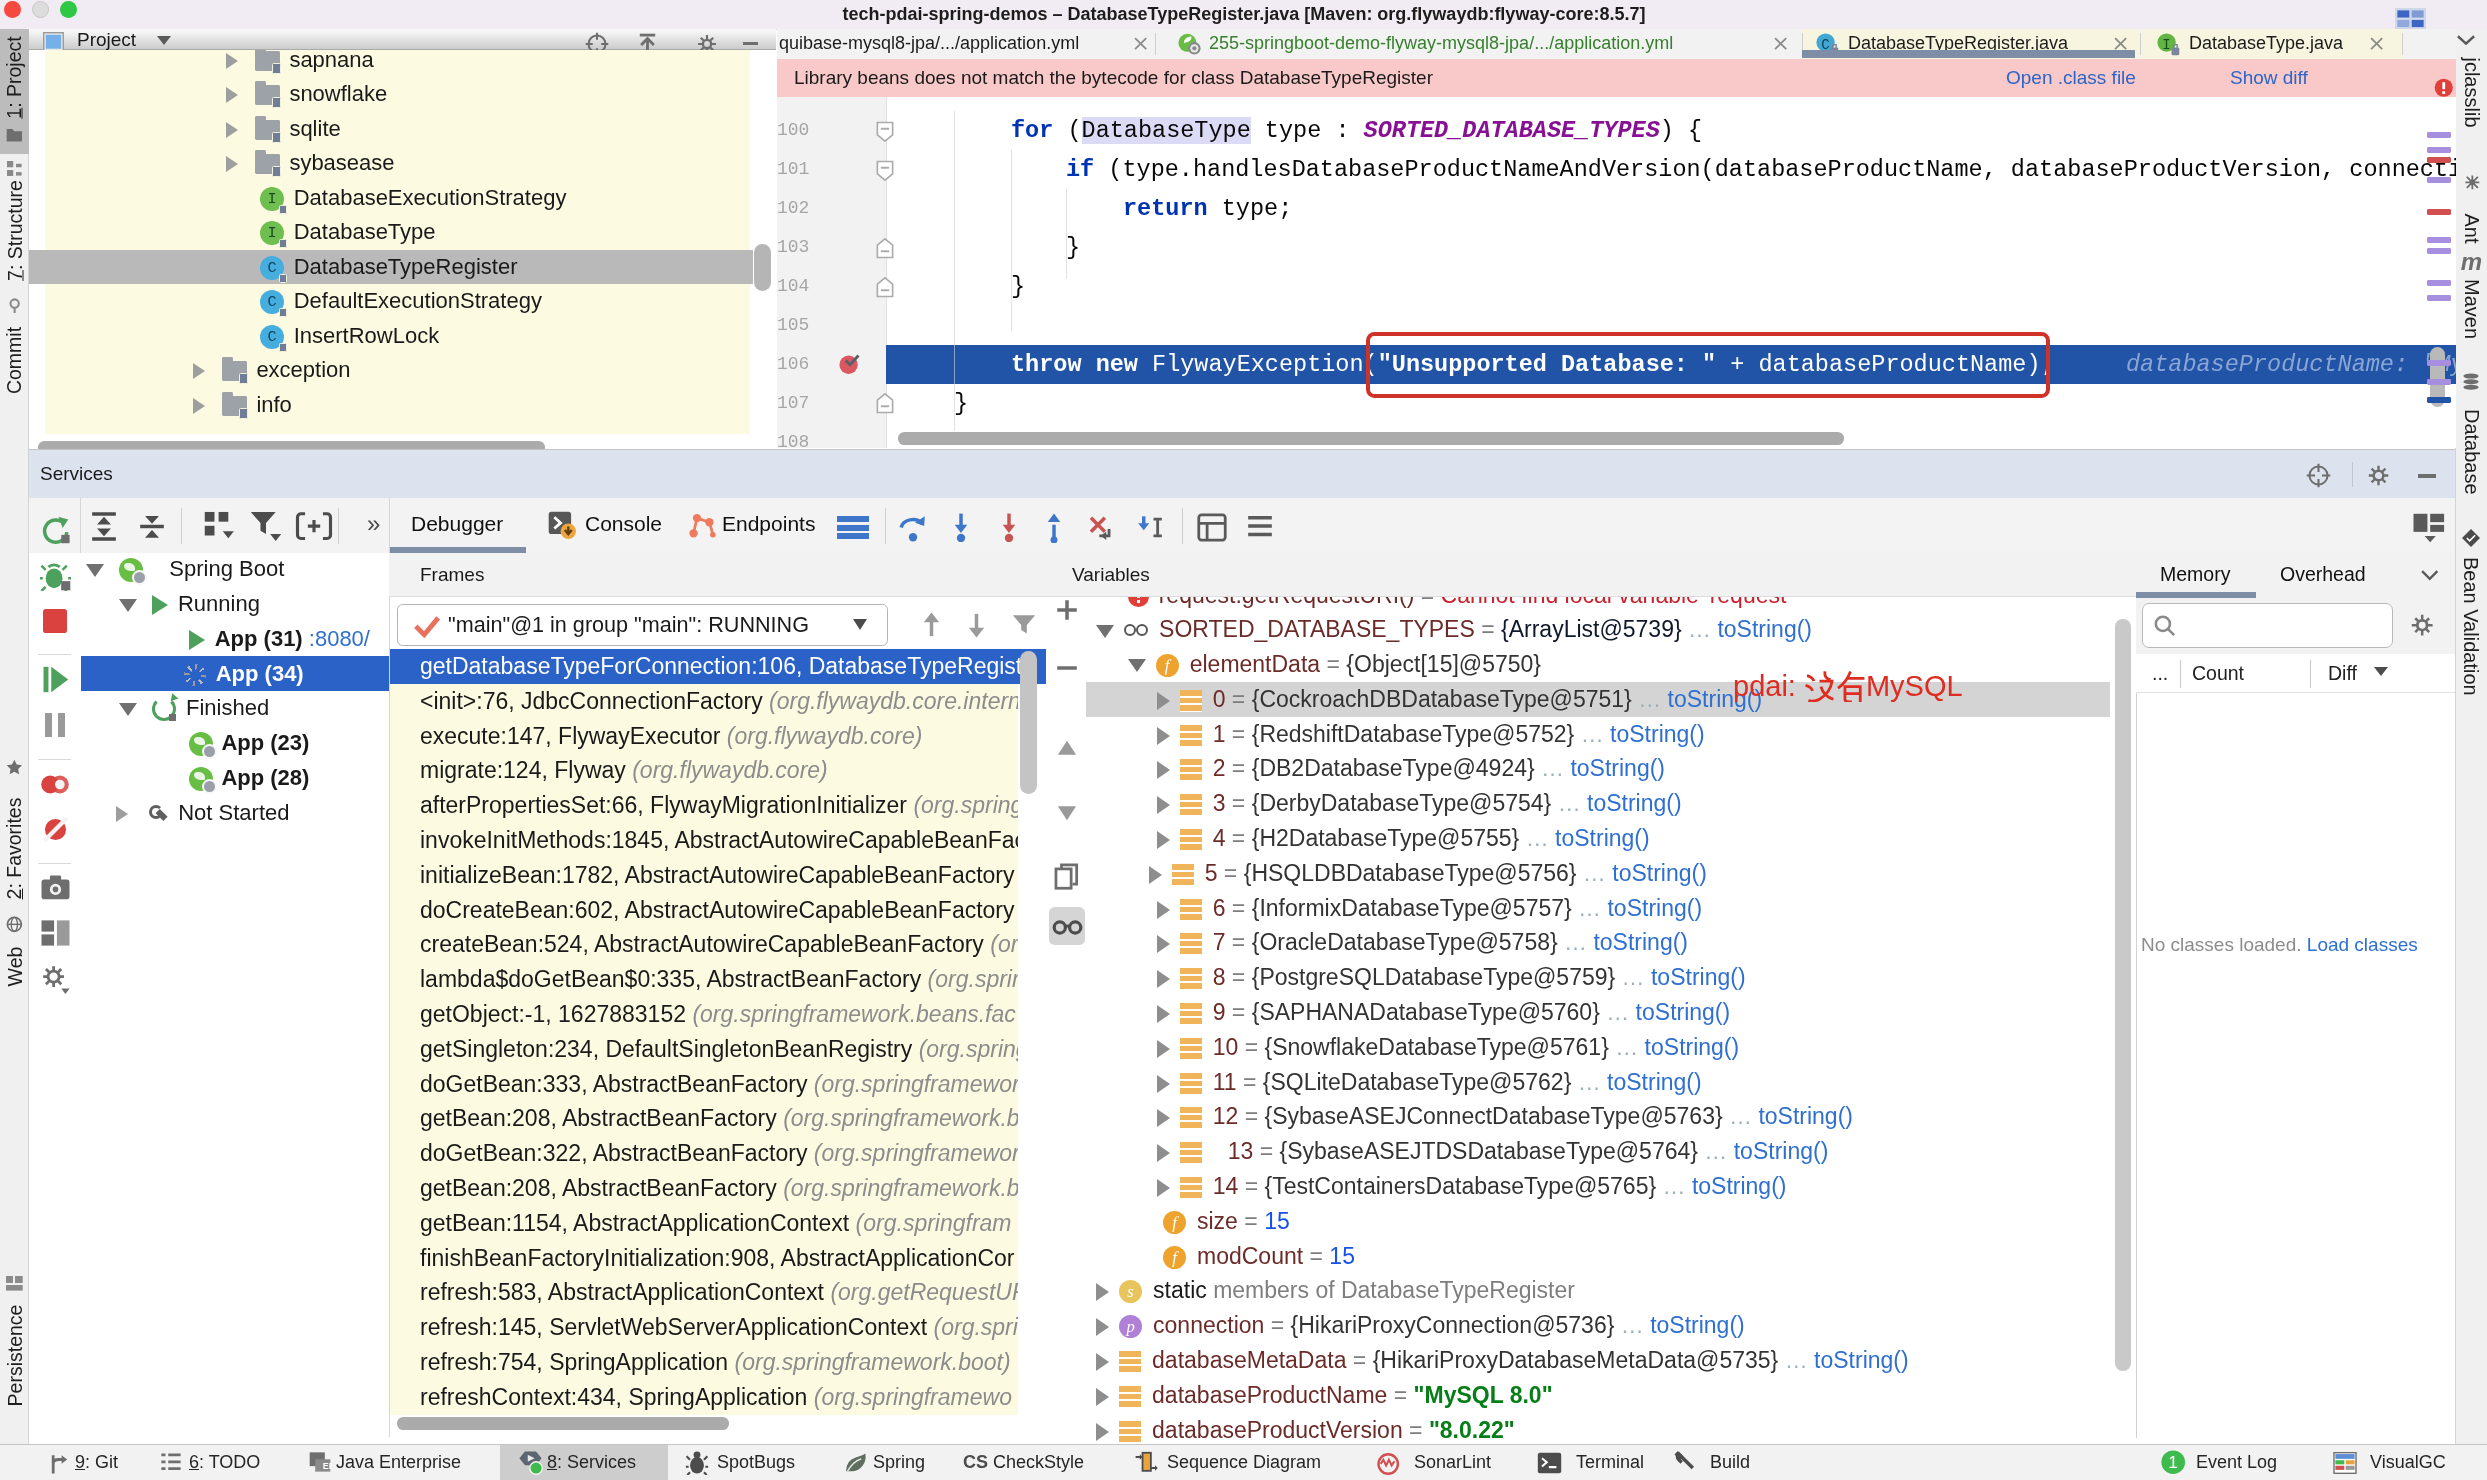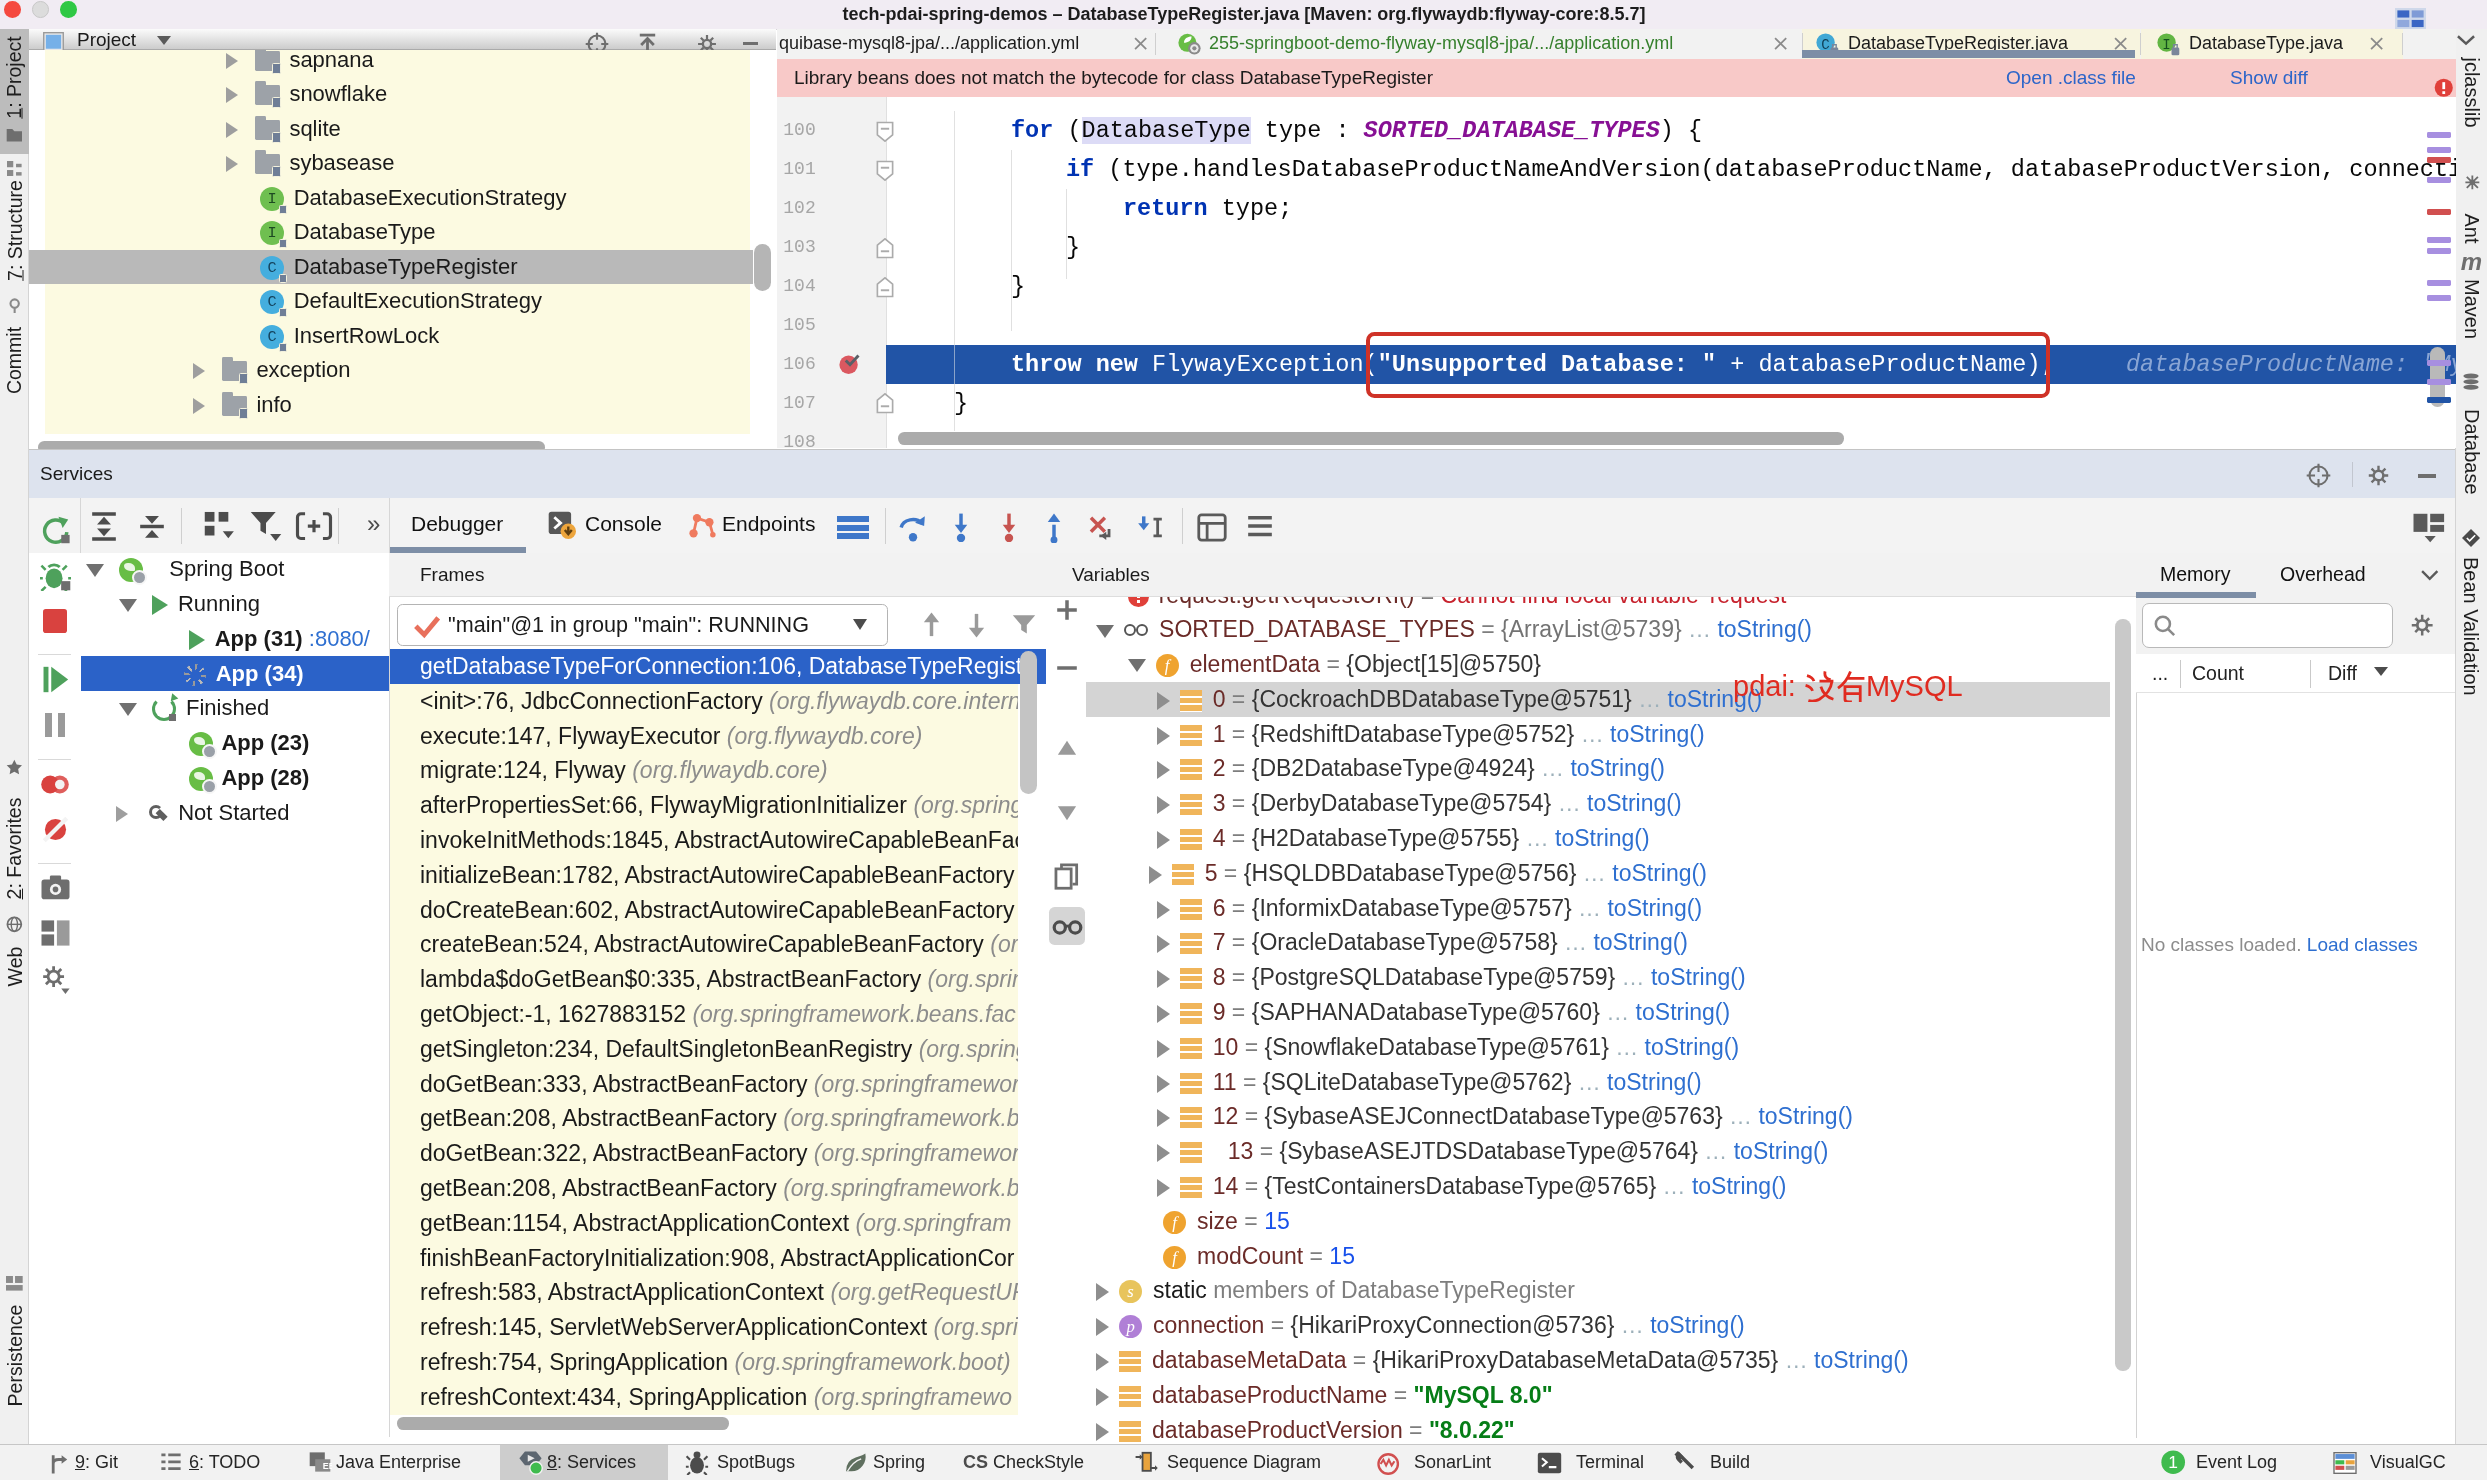--- a/index.html
+++ b/index.html
@@ -214,21 +214,21 @@
 <div class="a" style="left:2006px;top:59px;height:38px;line-height:38px;font-size:19px;color:#2c65c9;white-space:nowrap">Open .class file</div>
 <div class="a" style="left:2230px;top:59px;height:38px;line-height:38px;font-size:19px;color:#2c65c9;white-space:nowrap">Show diff</div>
 
 <div class="a" style="left:777px;top:97px;width:1679px;height:351px;background:#ffffff;overflow:hidden">
   <div class="a" style="left:0;top:0;width:109px;height:351px;background:#f2f2f2"></div>
   <div class="a" style="left:109px;top:0;width:0.7px;height:351px;background:#e0e0e0"></div>
 
   <div class="a" style="left:109px;top:248px;width:1570px;height:39px;background:#2154a6"></div>
   <div class="a" style="left:177px;top:14px;width:0.7px;height:320px;background:#dedede;opacity:0.9"></div>
   <div class="a" style="left:177px;top:248px;width:0.7px;height:39px;background:#8aa3c9"></div>
-  <div class="mono" style="position:absolute;left:0;top:14px;width:45px;font-size:18px;line-height:39px;color:#a6a6a6;text-align:center">100<br>101<br>102<br>103<br>104<br>105<br>106<br>107<br>108</div>
+  <div class="mono" style="position:absolute;left:0;top:14px;width:45px;font-size:18px;line-height:39px;color:#a6a6a6;text-align:left">100<br>101<br>102<br>103<br>104<br>105<br>106<br>107<br>108</div>
 
   <svg class="a" width="18" height="21" viewBox="0 0 26 30" style="left:99px;top:24px">
         <path d="M2 2 h22 v18 l-11 9 -11-9 z" fill="#fff" stroke="#ababab" stroke-width="2.4"></path>
         <path d="M7 11 h12" stroke="#ababab" stroke-width="2.8"></path>
       </svg>
   <svg class="a" width="18" height="21" viewBox="0 0 26 30" style="left:99px;top:63px">
         <path d="M2 2 h22 v18 l-11 9 -11-9 z" fill="#fff" stroke="#ababab" stroke-width="2.4"></path>
         <path d="M7 11 h12" stroke="#ababab" stroke-width="2.8"></path>
       </svg>
   <svg class="a" width="18" height="21" viewBox="0 0 26 30" style="left:99px;top:141px">
@@ -525,21 +525,21 @@
 <div class="a" style="left:1049px;top:907px;width:36px;height:38px;background:#d5d5d5;border-radius:5.6px"></div>
 <svg class="a" width="31" height="21" viewBox="0 0 44 30" style="left:1052px;top:917px">
       <circle cx="11" cy="15" r="8" fill="none" stroke="#4c4c4c" stroke-width="4.6"></circle>
       <circle cx="33" cy="15" r="8" fill="none" stroke="#4c4c4c" stroke-width="4.6"></circle>
       <path d="M19 13 h6" stroke="#4c4c4c" stroke-width="4"></path>
     </svg>
 
 <div class="a" style="left:1086px;top:597px;width:1050px;height:847px;overflow:hidden;font-size:23px;color:#1a1a1a">
 <div class="row" style="left:0;top:85px;width:1024px;height:35px;background:#d4d4d4"></div>
 <div class="row" style="left:42px;top:-19.5px;height:35px;line-height:35px"><span class="errico"></span><span class="vn" style="margin-left:9.7px">request.getRequestURI()</span><span class="vg"> = </span><span style="color:#c7222d">Cannot find local variable 'request'</span></div>
-<div class="row" style="left:10.4px;top:15.3px;height:35px;line-height:35px"><span class="vtrid"></span><span class="oo" style="margin-left:9.7px"></span><span class="vn" style="margin-left:11px">SORTED_DATABASE_TYPES</span><span class="vg"> = </span><span style="color:#737373">{ArrayList@5739}</span><span style="color:#9db0ba">&nbsp;… </span><span class="vb">toString()</span></div>
+<div class="row" style="left:10.4px;top:15.3px;height:35px;line-height:35px"><span class="vtrid"></span><span class="oo" style="margin-left:9.7px"></span><span class="vn" style="margin-left:11px">SORTED_DATABASE_TYPES</span><span class="vg"> = </span><span style="color:#0f172a">{ArrayList@5739}</span><span style="color:#9db0ba">&nbsp;… </span><span class="vb">toString()</span></div>
 <div class="row" style="left:42px;top:50px;height:35px;line-height:35px"><span class="vtrid"></span><span class="fico" style="margin-left:9.7px">f</span><span class="vn" style="margin-left:11px">elementData</span><span class="vg"> = </span><span style="color:#333">{Object[15]@5750}</span></div>
 <div class="row" style="left:71px;top:85px;height:35px;line-height:35px"><span class="vtri"></span><span class="bars" style="margin-left:9.7px"></span><span class="vn" style="margin-left:11px">0</span><span class="vg"> = </span><span style="color:#333">{CockroachDBDatabaseType@5751}</span><span style="color:#9db0ba">&nbsp;… </span><span class="vb">toString()</span></div>
 <div class="row" style="left:71px;top:120px;height:35px;line-height:35px"><span class="vtri"></span><span class="bars" style="margin-left:9.7px"></span><span class="vn" style="margin-left:11px">1</span><span class="vg"> = </span><span style="color:#333">{RedshiftDatabaseType@5752}</span><span style="color:#9db0ba">&nbsp;… </span><span class="vb">toString()</span></div>
 <div class="row" style="left:71px;top:154px;height:35px;line-height:35px"><span class="vtri"></span><span class="bars" style="margin-left:9.7px"></span><span class="vn" style="margin-left:11px">2</span><span class="vg"> = </span><span style="color:#333">{DB2DatabaseType@4924}</span><span style="color:#9db0ba">&nbsp;… </span><span class="vb">toString()</span></div>
 <div class="row" style="left:71px;top:189px;height:35px;line-height:35px"><span class="vtri"></span><span class="bars" style="margin-left:9.7px"></span><span class="vn" style="margin-left:11px">3</span><span class="vg"> = </span><span style="color:#333">{DerbyDatabaseType@5754}</span><span style="color:#9db0ba">&nbsp;… </span><span class="vb">toString()</span></div>
 <div class="row" style="left:71px;top:224px;height:35px;line-height:35px"><span class="vtri"></span><span class="bars" style="margin-left:9.7px"></span><span class="vn" style="margin-left:11px">4</span><span class="vg"> = </span><span style="color:#333">{H2DatabaseType@5755}</span><span style="color:#9db0ba">&nbsp;… </span><span class="vb">toString()</span></div>
 <div class="row" style="left:63px;top:259px;height:35px;line-height:35px"><span class="vtri"></span><span class="bars" style="margin-left:9.7px"></span><span class="vn" style="margin-left:11px">5</span><span class="vg"> = </span><span style="color:#333">{HSQLDBDatabaseType@5756}</span><span style="color:#9db0ba">&nbsp;… </span><span class="vb">toString()</span></div>
 <div class="row" style="left:71px;top:294px;height:35px;line-height:35px"><span class="vtri"></span><span class="bars" style="margin-left:9.7px"></span><span class="vn" style="margin-left:11px">6</span><span class="vg"> = </span><span style="color:#333">{InformixDatabaseType@5757}</span><span style="color:#9db0ba">&nbsp;… </span><span class="vb">toString()</span></div>
 <div class="row" style="left:71px;top:328px;height:35px;line-height:35px"><span class="vtri"></span><span class="bars" style="margin-left:9.7px"></span><span class="vn" style="margin-left:11px">7</span><span class="vg"> = </span><span style="color:#333">{OracleDatabaseType@5758}</span><span style="color:#9db0ba">&nbsp;… </span><span class="vb">toString()</span></div>
 <div class="row" style="left:71px;top:363px;height:35px;line-height:35px"><span class="vtri"></span><span class="bars" style="margin-left:9.7px"></span><span class="vn" style="margin-left:11px">8</span><span class="vg"> = </span><span style="color:#333">{PostgreSQLDatabaseType@5759}</span><span style="color:#9db0ba">&nbsp;… </span><span class="vb">toString()</span></div>

